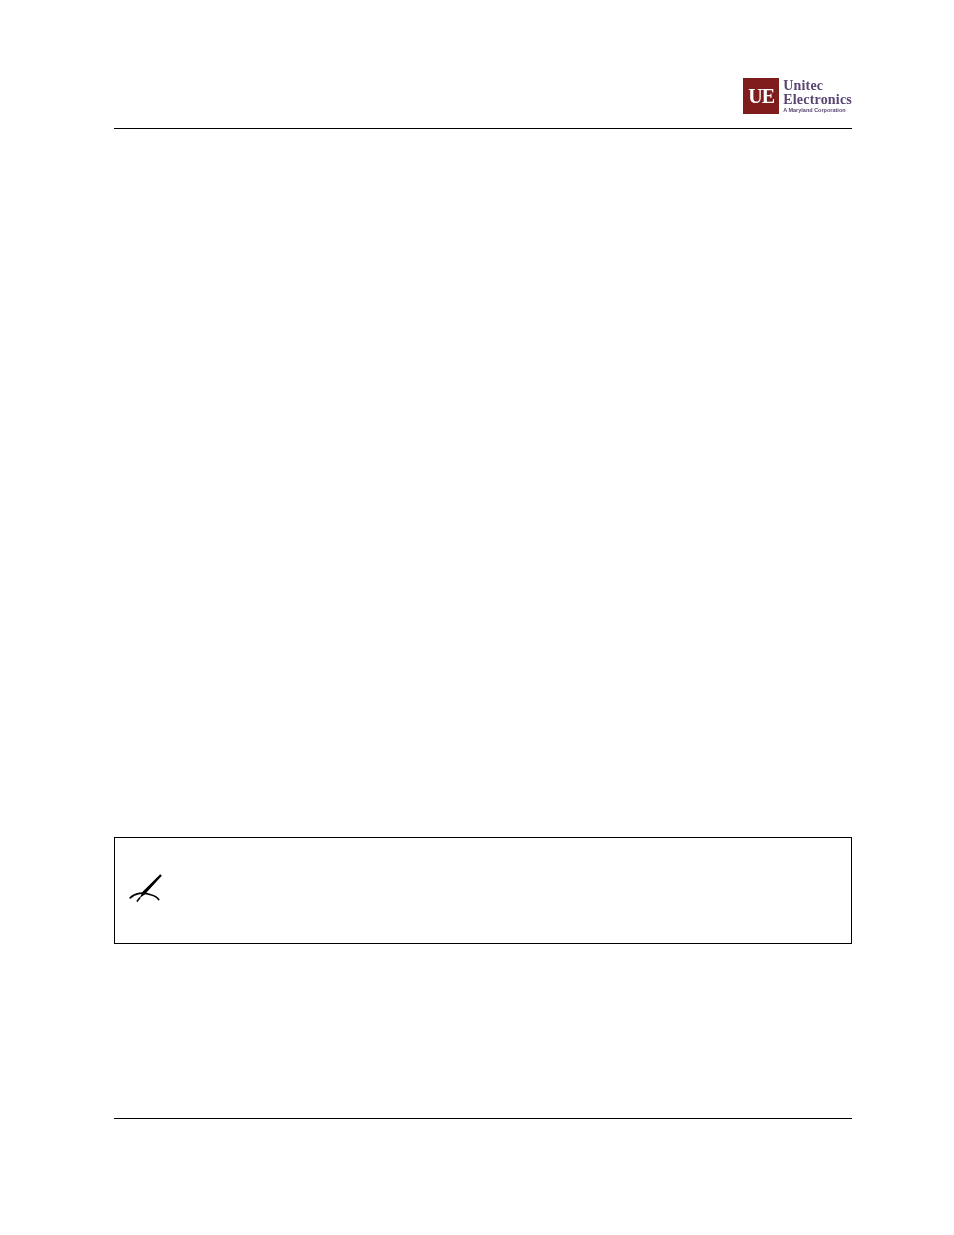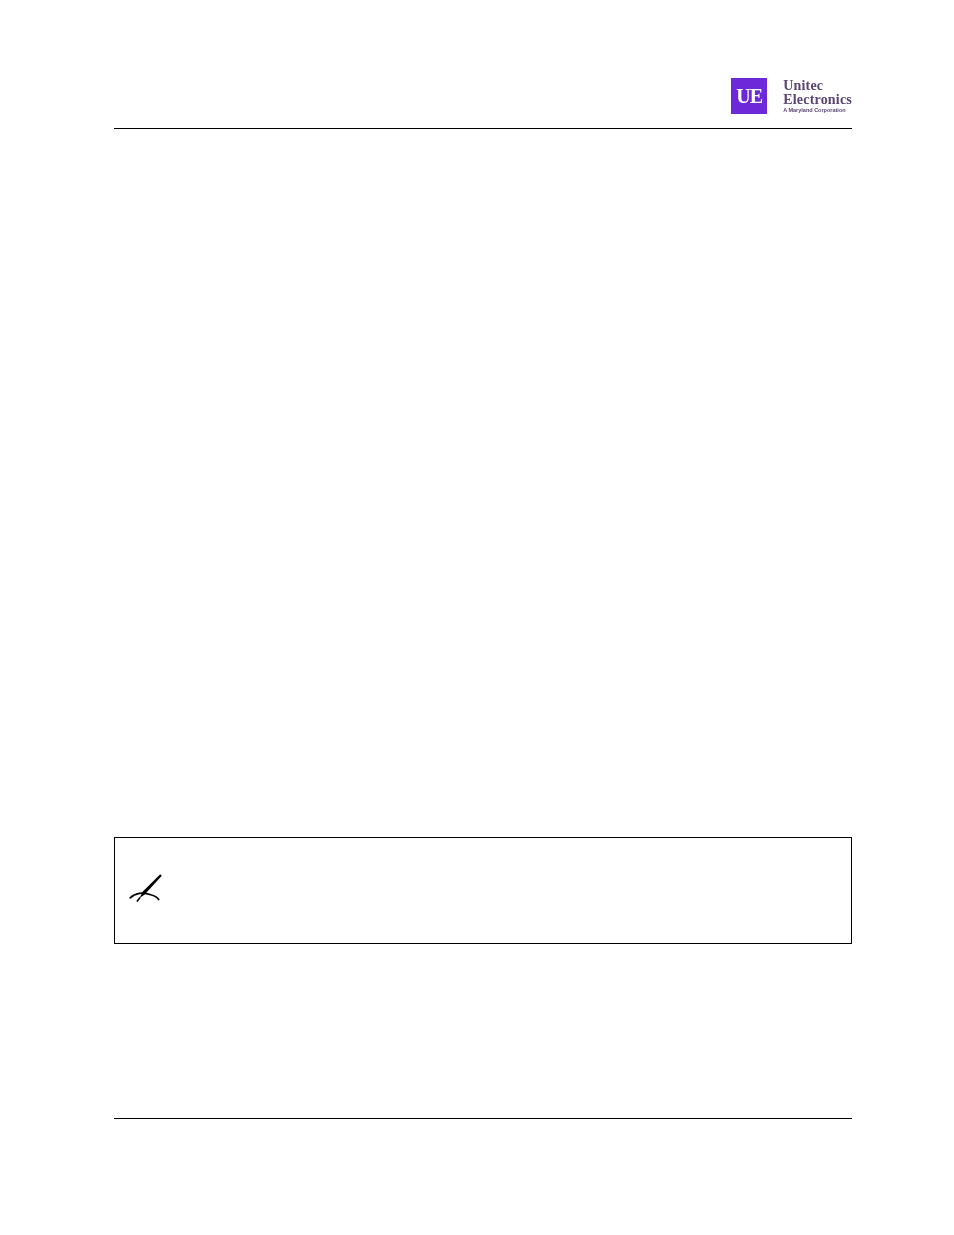--- a/index.html
+++ b/index.html
@@ -24,38 +24,37 @@
   .header {
     position: absolute;
     top: 78px;
     right: 102px;
     display: flex;
     align-items: center;
   }
   .logo-square {
     width: 36px;
     height: 36px;
-    background: #6d28d9;
+    background: #7f1d1d;
     display: flex;
     align-items: center;
     justify-content: center;
     margin-right: 4px;
   }
   .logo-square-text {
     font-family: "Times New Roman", serif;
     font-weight: bold;
     font-size: 20px;
     color: #fff;
     letter-spacing: -1px;
   }
   .logo-wordmark {
     display: flex;
     flex-direction: column;
     line-height: 1;
-    margin-left: 12px;
   }
   .logo-word-top, .logo-word-bottom {
     font-family: "Times New Roman", serif;
     font-weight: bold;
     font-size: 14px;
     color: #5a4572;
     letter-spacing: 0.2px;
   }
   .logo-tagline {
     font-family: Arial, sans-serif;

